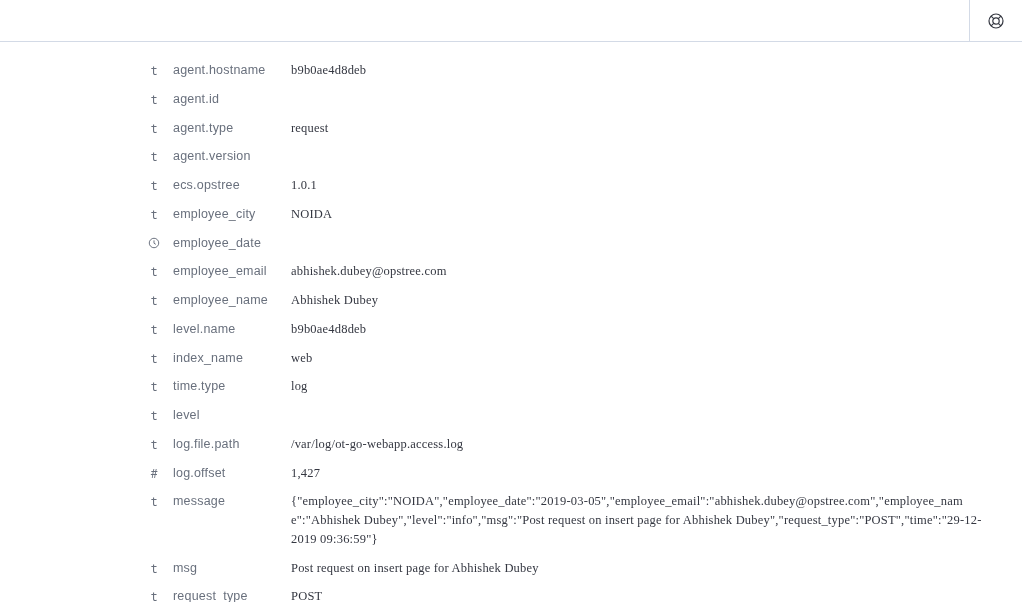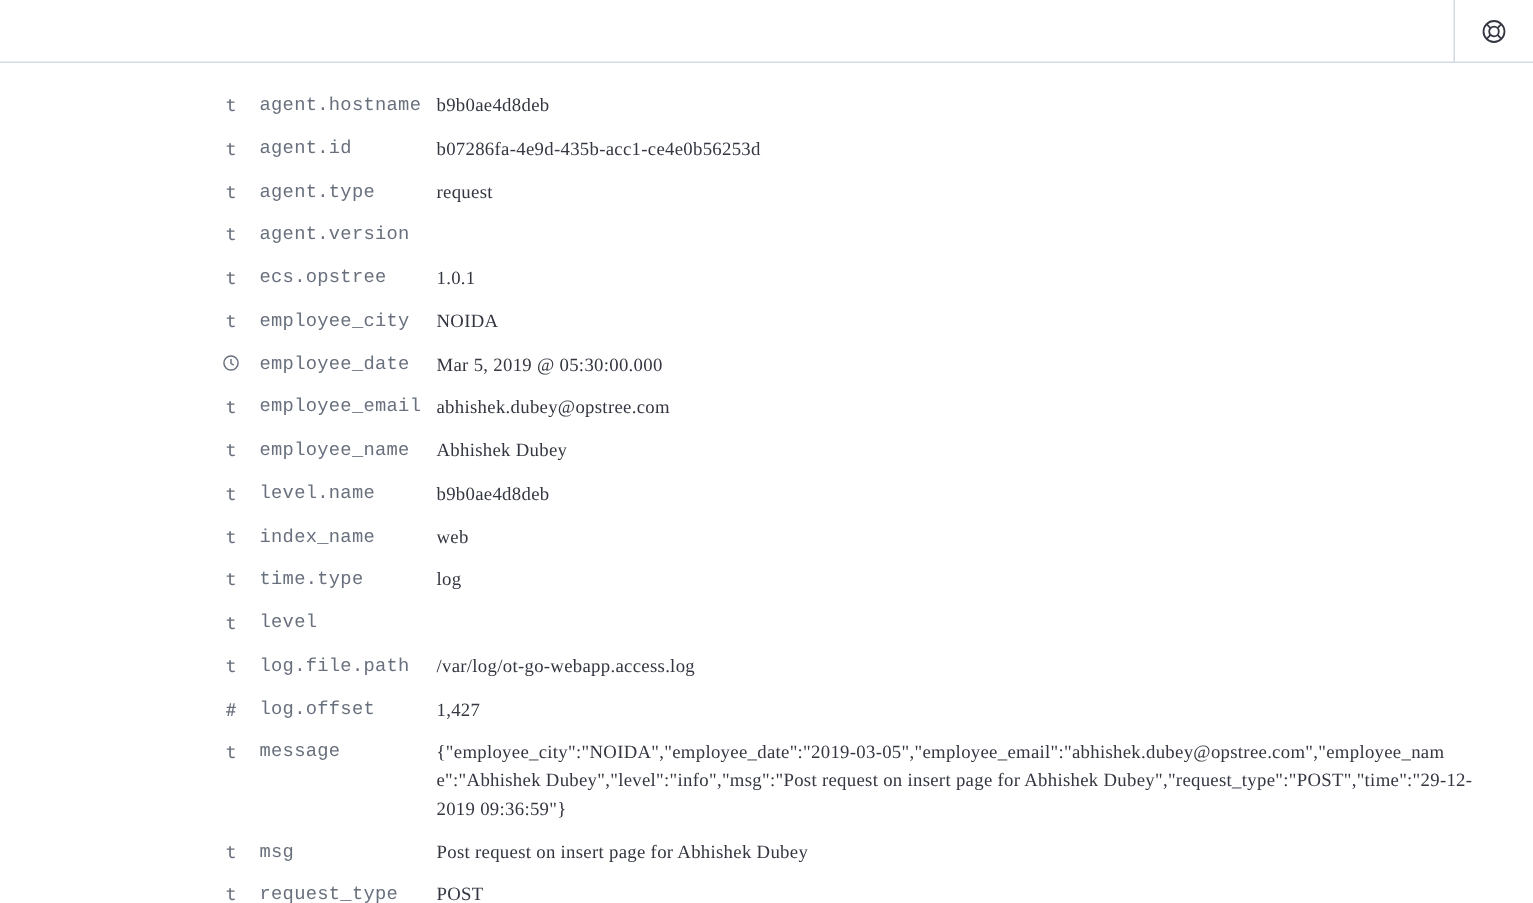--- a/index.html
+++ b/index.html
@@ -51,21 +51,21 @@
   }
   .type-col svg {
     width: 12px;
     height: 12px;
     vertical-align: -1px;
   }
   .name-col {
     width: 128px;
     padding-left: 10px;
     color: #69707d;
-    font-family: Liberation Mono, monospace;
+    font-family: Liberation Sans, sans-serif;
     font-size: 12.5px;
     letter-spacing: 0.2px;
     flex-shrink: 0;
     white-space: nowrap;
     overflow: hidden;
   }
   .value-col {
     flex: 1;
     color: #343741;
     font-family: Liberation Serif, serif;
@@ -95,21 +95,20 @@
 
 <div class="content" id="rows">
     <div class="field-row">
       <div class="type-col">t</div>
       <div class="name-col">agent.hostname</div>
       <div class="value-col">b9b0ae4d8deb</div>
     </div>
     <div class="field-row">
       <div class="type-col">t</div>
       <div class="name-col">agent.id</div>
-      <div class="value-col">b07286fa-4e9d-435b-acc1-ce4e0b56253d</div>
     </div>
     <div class="field-row">
       <div class="type-col">t</div>
       <div class="name-col">agent.type</div>
       <div class="value-col">request</div>
     </div>
     <div class="field-row">
       <div class="type-col">t</div>
       <div class="name-col">agent.version</div>
     </div>
@@ -122,21 +121,20 @@
       <div class="type-col">t</div>
       <div class="name-col">employee_city</div>
       <div class="value-col">NOIDA</div>
     </div>
     <div class="field-row">
       <div class="type-col"><svg viewBox="0 0 16 16" fill="none" stroke="currentColor" stroke-width="1.3">
           <circle cx="8" cy="8" r="6.3"></circle>
           <path d="M8 4.5 V8.3 L10.4 9.8"></path>
         </svg></div>
       <div class="name-col">employee_date</div>
-      <div class="value-col">Mar 5, 2019 @ 05:30:00.000</div>
     </div>
     <div class="field-row">
       <div class="type-col">t</div>
       <div class="name-col">employee_email</div>
       <div class="value-col">abhishek.dubey@opstree.com</div>
     </div>
     <div class="field-row">
       <div class="type-col">t</div>
       <div class="name-col">employee_name</div>
       <div class="value-col">Abhishek Dubey</div>

